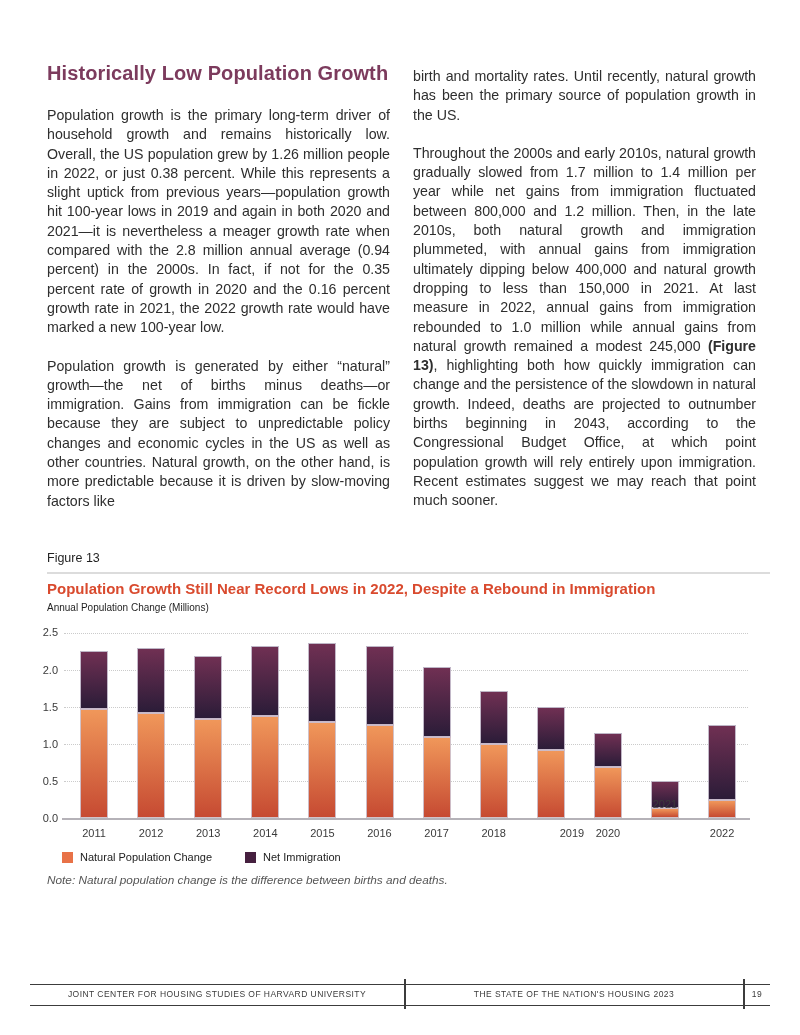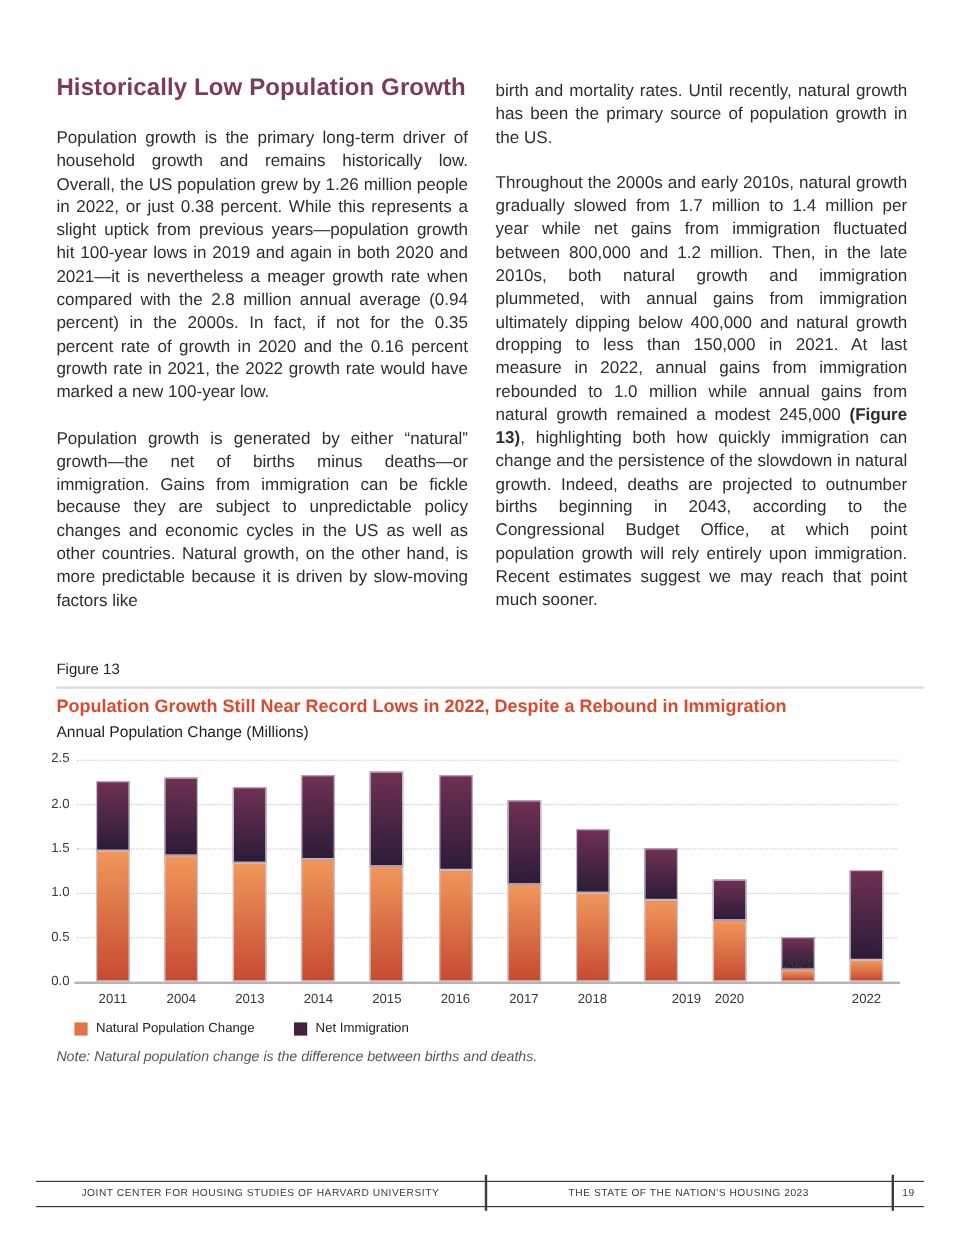--- a/index.html
+++ b/index.html
@@ -18,21 +18,21 @@
     color:#2e2e2e;
   }
   .col p { margin:0 0 19px 0; }
   .col-left  { left:47px;  top:106px; }
   .col-right { left:413px; top:67px; }
   .bold { font-weight:700; }
 
   .fig-label { left:47px; top:551px; font-size:12.5px; color:#1f1f1f; }
   .fig-rule  { left:47px; top:572px; width:723px; height:2px; background:#dcdcdc; }
   .fig-title { left:47px; top:580px; font-size:15px; font-weight:700; color:#d94a2e; white-space:nowrap; }
-  .fig-sub   { left:47px; top:602px; font-size:13px; color:#1f1f1f; white-space:nowrap; }
+  .fig-sub   { left:47px; top:602px; font-size:10px; color:#1f1f1f; white-space:nowrap; }
 
   .chart { left:0; top:0; width:800px; height:1035px; }
   .gridline { position:absolute; height:0; border-top:1.5px dotted #cbcbcb; }
   .baseline { position:absolute; height:1.5px; background:#b5b2b8; }
   .ytick { position:absolute; width:24px; text-align:right; font-size:11px; color:#3a3a3a; }
   .xtick { position:absolute; width:44px; text-align:center; font-size:11px; color:#3a3a3a; }
   .seg  { position:absolute; box-sizing:border-box; border:1px solid rgba(206,200,214,0.9); }
 
   .legend-item { display:flex; align-items:center; height:12px; }
   .legend-swatch { width:11px; height:11px; display:inline-block; margin-right:7px; }
@@ -83,21 +83,21 @@
       <div class="ytick" style="left: 34px; top: 700.6px;">1.5</div>
       <div class="gridline" style="left: 64px; width: 684px; top: 670px;"></div>
       <div class="ytick" style="left: 34px; top: 663.5px;">2.0</div>
       <div class="gridline" style="left: 64px; width: 684px; top: 632.9px;"></div>
       <div class="ytick" style="left: 34px; top: 626.4px;">2.5</div>
       <div class="seg" style="left: 80px; width: 28px; top: 709.326px; height: 109.074px; background: linear-gradient(rgb(240, 151, 90), rgb(198, 74, 50));"></div>
       <div class="seg" style="left: 80px; width: 28px; top: 651.45px; height: 57.876px; background: linear-gradient(rgb(112, 48, 83), rgb(43, 28, 56));"></div>
       <div class="xtick" style="left: 72px; top: 827px;">2011</div>
       <div class="seg" style="left: 137.1px; width: 28px; top: 713.036px; height: 105.364px; background: linear-gradient(rgb(240, 151, 90), rgb(198, 74, 50));"></div>
       <div class="seg" style="left: 137.1px; width: 28px; top: 648.482px; height: 64.554px; background: linear-gradient(rgb(112, 48, 83), rgb(43, 28, 56));"></div>
-      <div class="xtick" style="left: 129.1px; top: 827px;">2004</div>
+      <div class="xtick" style="left: 129.1px; top: 827px;">2012</div>
       <div class="seg" style="left: 194.2px; width: 28px; top: 718.972px; height: 99.428px; background: linear-gradient(rgb(240, 151, 90), rgb(198, 74, 50));"></div>
       <div class="seg" style="left: 194.2px; width: 28px; top: 655.902px; height: 63.07px; background: linear-gradient(rgb(112, 48, 83), rgb(43, 28, 56));"></div>
       <div class="xtick" style="left: 186.2px; top: 827px;">2013</div>
       <div class="seg" style="left: 251.3px; width: 28px; top: 716.004px; height: 102.396px; background: linear-gradient(rgb(240, 151, 90), rgb(198, 74, 50));"></div>
       <div class="seg" style="left: 251.3px; width: 28px; top: 645.514px; height: 70.49px; background: linear-gradient(rgb(112, 48, 83), rgb(43, 28, 56));"></div>
       <div class="xtick" style="left: 243.3px; top: 827px;">2014</div>
       <div class="seg" style="left: 308.4px; width: 28px; top: 721.94px; height: 96.46px; background: linear-gradient(rgb(240, 151, 90), rgb(198, 74, 50));"></div>
       <div class="seg" style="left: 308.4px; width: 28px; top: 643.288px; height: 78.652px; background: linear-gradient(rgb(112, 48, 83), rgb(43, 28, 56));"></div>
       <div class="xtick" style="left: 300.4px; top: 827px;">2015</div>
       <div class="seg" style="left: 365.5px; width: 28px; top: 724.908px; height: 93.492px; background: linear-gradient(rgb(240, 151, 90), rgb(198, 74, 50));"></div>

